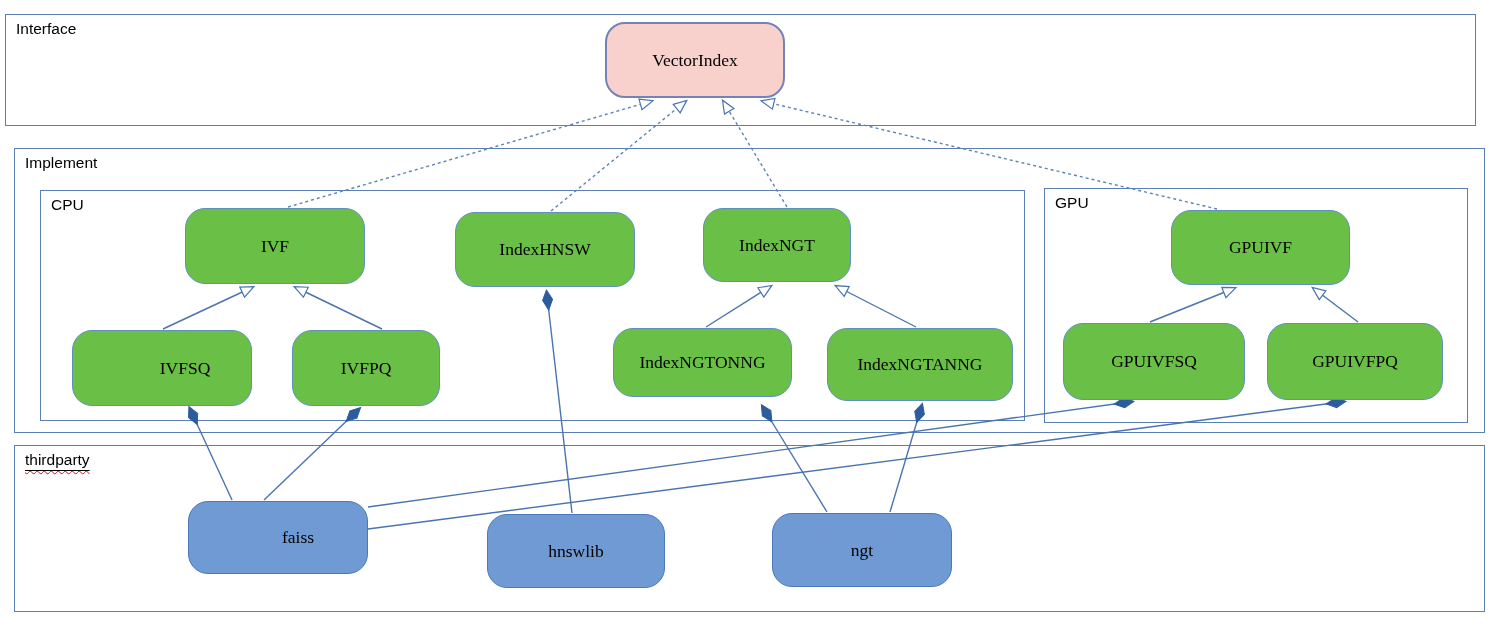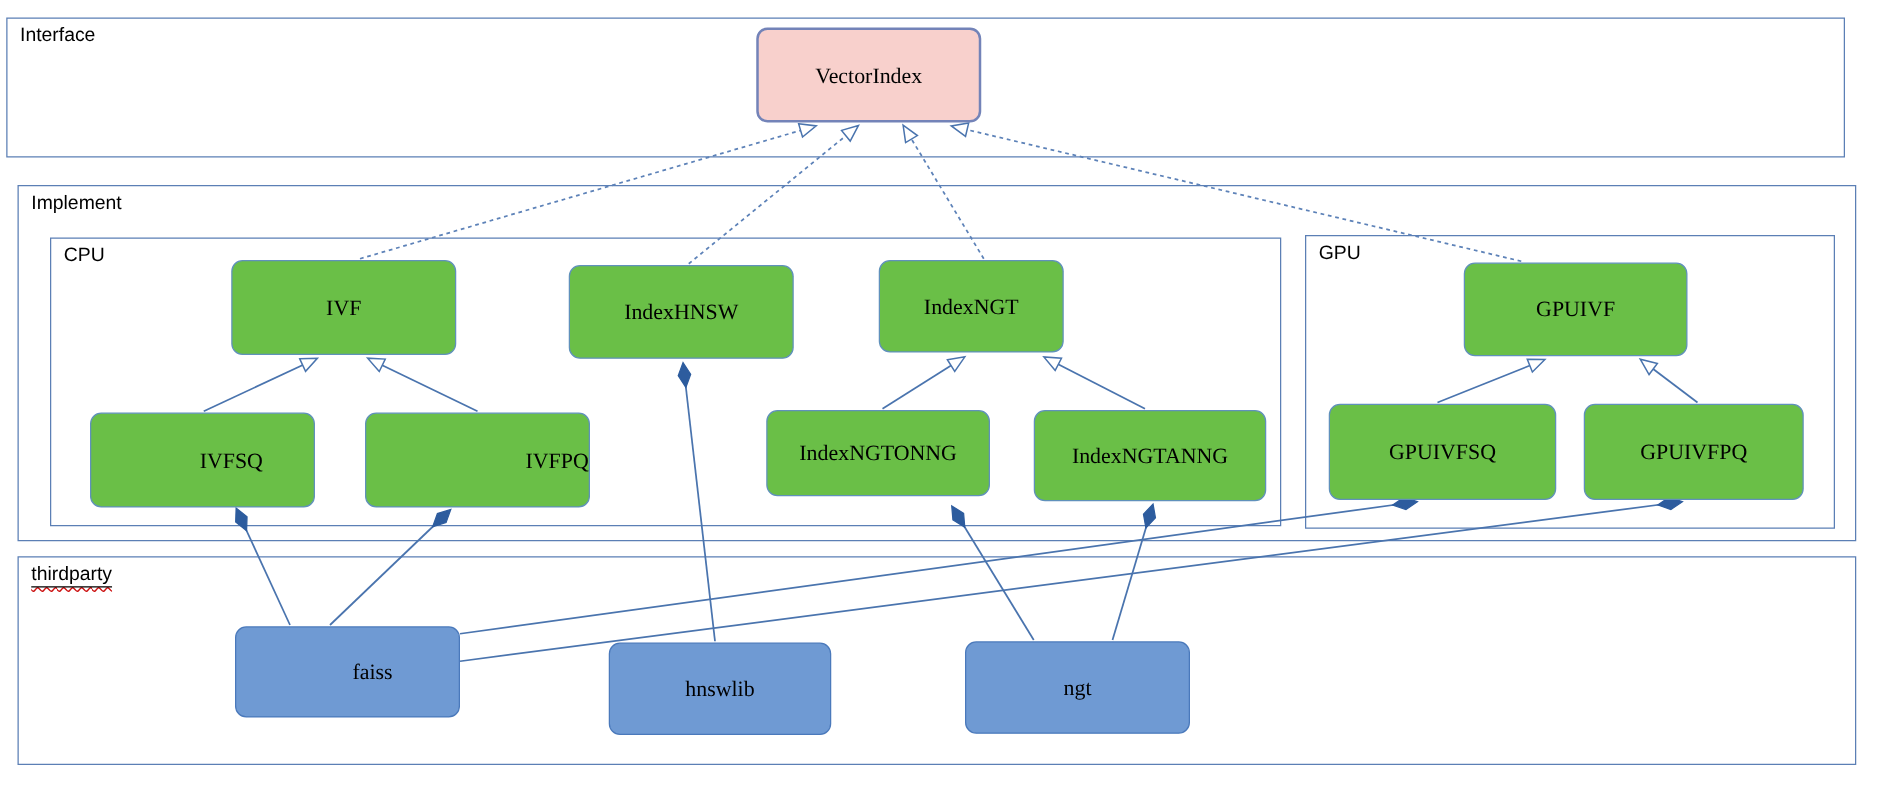--- a/index.html
+++ b/index.html
@@ -31,21 +31,21 @@
   .squiggle-wrap {
     text-decoration-line: underline;
     text-decoration-style: wavy;
     text-decoration-color: #cc1111;
     text-decoration-thickness: 1px;
     text-underline-offset: 5px;
   }
   .solid-underline { text-decoration: underline; text-decoration-color: #000000; }
   .node {
     position: absolute;
-    border-radius: 9px;
+    border-radius: 20px;
     box-sizing: border-box;
     display: flex;
     align-items: center;
     justify-content: center;
     z-index: 3;
     font-family: "Liberation Serif", serif;
     font-size: 17.5px;
     color: #000000;
   }
   .node span { white-space: nowrap; }
@@ -110,21 +110,21 @@
       </div>
       <div class="node" style="left: 703px; top: 208px; width: 148px; height: 74px; background: rgb(106, 191, 71); border: 1.5px solid rgb(96, 145, 187);">
         <span>IndexNGT</span>
       </div>
       <div class="node" style="left: 1171px; top: 210px; width: 179px; height: 75px; background: rgb(106, 191, 71); border: 1.5px solid rgb(96, 145, 187);">
         <span>GPUIVF</span>
       </div>
       <div class="node" style="left: 72px; top: 330px; width: 180px; height: 76px; background: rgb(106, 191, 71); border: 1.5px solid rgb(96, 145, 187); padding-left: 46px;">
         <span>IVFSQ</span>
       </div>
-      <div class="node" style="left: 292px; top: 330px; width: 180px; height: 76px; background: rgb(106, 191, 71); border: 1.5px solid rgb(96, 145, 187); justify-content: flex-end;">
+      <div class="node" style="left: 292px; top: 330px; width: 148px; height: 76px; background: rgb(106, 191, 71); border: 1.5px solid rgb(96, 145, 187);">
         <span>IVFPQ</span>
       </div>
       <div class="node" style="left: 613px; top: 328px; width: 179px; height: 69px; background: rgb(106, 191, 71); border: 1.5px solid rgb(96, 145, 187);">
         <span>IndexNGTONNG</span>
       </div>
       <div class="node" style="left: 827px; top: 328px; width: 186px; height: 73px; background: rgb(106, 191, 71); border: 1.5px solid rgb(96, 145, 187);">
         <span>IndexNGTANNG</span>
       </div>
       <div class="node" style="left: 1063px; top: 323px; width: 182px; height: 77px; background: rgb(106, 191, 71); border: 1.5px solid rgb(96, 145, 187);">
         <span>GPUIVFSQ</span>

